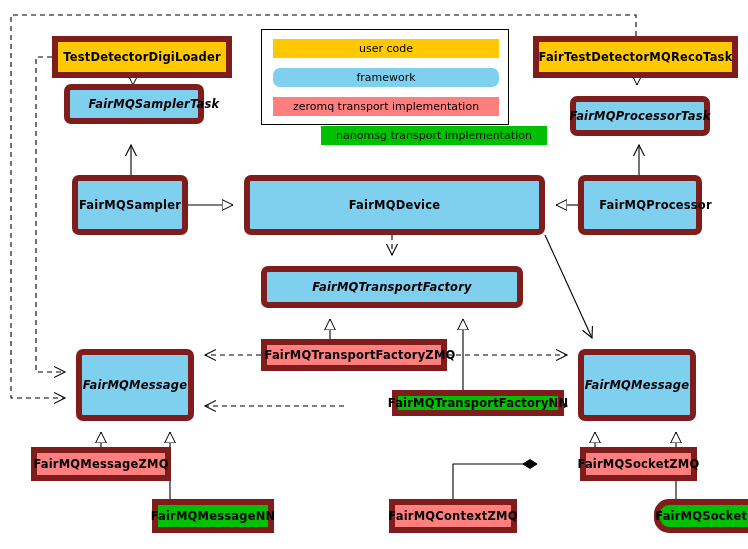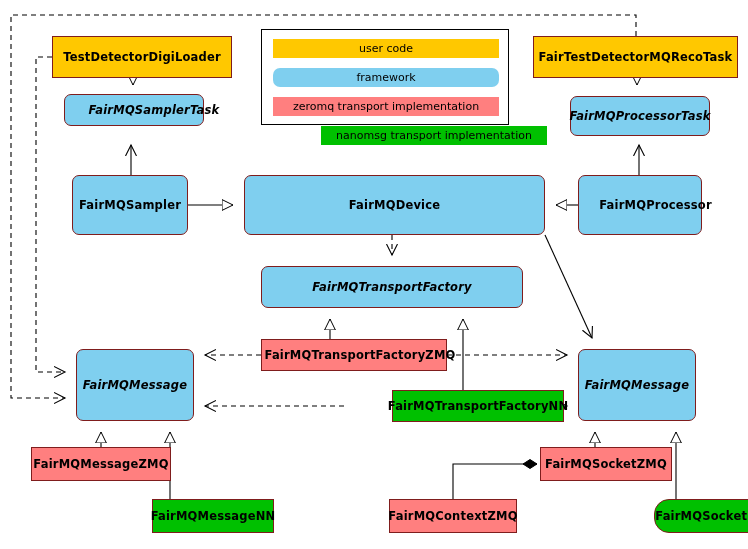--- a/index.html
+++ b/index.html
@@ -1,20 +1,20 @@
 <!DOCTYPE html>
 <html><head>
 <meta charset="utf-8">
 <style>
   html,body{margin:0;padding:0;background:#ffffff;}
   body{width:748px;height:549px;overflow:hidden;
        font-family:"DejaVu Sans","Liberation Sans",sans-serif;}
   #canvas{position:relative;width:748px;height:549px;background:#ffffff;}
   svg.edges{position:absolute;left:0;top:0;width:748px;height:549px;overflow:visible;}
-  .node{position:absolute;box-sizing:border-box;border:1px solid #7f1d1d;
+  .node{position:absolute;box-sizing:border-box;border:6px solid #7f1d1d;
         display:flex;align-items:center;justify-content:center;
         font-weight:bold;font-size:11.5px;color:#000000;text-align:center;
         letter-spacing:.2px;line-height:1.1;z-index:5;}
   .node.abstract{font-style:italic;}
   .c-user{background:#FFC800;}
   .c-fw{background:#7FCFEF;border-radius:7px;}
   .c-zmq{background:#FF7F7F;}
   .c-nn{background:#00C000;margin-left:48px;}
   #legend{position:absolute;left:261px;top:29px;width:248px;height:96px;
           background:#ffffff;border:1px solid #000000;z-index:6;
@@ -85,21 +85,21 @@
       <path d="M676,499 L676,432" marker-end="url(#hollowTri)"></path>
 
       <path d="M453,499 L453,464 L537,464" marker-end="url(#blackDiamond)"></path>
     </g>
   </svg>
 
   <div class="node c-user" style="left:52px;top:36px;width:180px;height:42px;">
     <span>TestDetectorDigiLoader</span>
   </div>
 
-  <div class="node c-fw abstract" style="left:64px;top:94px;width:140px;height:32px;padding-left:40px;">
+  <div class="node c-fw abstract" style="left:64px;top:84px;width:140px;height:40px;padding-left:40px;">
     <span>FairMQSamplerTask</span>
   </div>
 
   <div class="node c-fw" style="left:72px;top:175px;width:116px;height:60px;">
     <span>FairMQSampler</span>
   </div>
 
   <div class="node c-fw" style="left:244px;top:175px;width:301px;height:60px;">
     <span>FairMQDevice</span>
   </div>
@@ -117,41 +117,41 @@
   </div>
 
   <div class="node c-fw abstract" style="left:570px;top:96px;width:140px;height:40px;">
     <span>FairMQProcessorTask</span>
   </div>
 
   <div class="node c-zmq" style="left:261px;top:339px;width:186px;height:32px;padding-left:12px;">
     <span>FairMQTransportFactoryZMQ</span>
   </div>
 
-  <div class="node c-nn" style="left:344px;top:390px;width:172px;height:32px;">
+  <div class="node c-nn" style="left:344px;top:390px;width:172px;height:26px;">
     <span>FairMQTransportFactoryNN</span>
   </div>
 
   <div class="node c-fw abstract" style="left:76px;top:349px;width:118px;height:72px;">
     <span>FairMQMessage</span>
   </div>
 
   <div class="node c-fw abstract" style="left:578px;top:349px;width:118px;height:72px;">
     <span>FairMQMessage</span>
   </div>
 
   <div class="node c-zmq" style="left:31px;top:447px;width:140px;height:34px;">
     <span>FairMQMessageZMQ</span>
   </div>
 
   <div class="node c-nn" style="left:104px;top:499px;width:122px;height:34px;">
     <span>FairMQMessageNN</span>
   </div>
 
-  <div class="node c-zmq" style="left:540px;top:447px;width:132px;height:34px;">
+  <div class="node c-zmq" style="left:580px;top:447px;width:117px;height:34px;">
     <span>FairMQSocketZMQ</span>
   </div>
 
   <div class="node c-nn" style="left:606px;top:499px;width:114px;height:34px;border-radius:15px;">
     <span>FairMQSocketNN</span>
   </div>
 
   <div class="node c-zmq" style="left:389px;top:499px;width:128px;height:34px;">
     <span>FairMQContextZMQ</span>
   </div>

